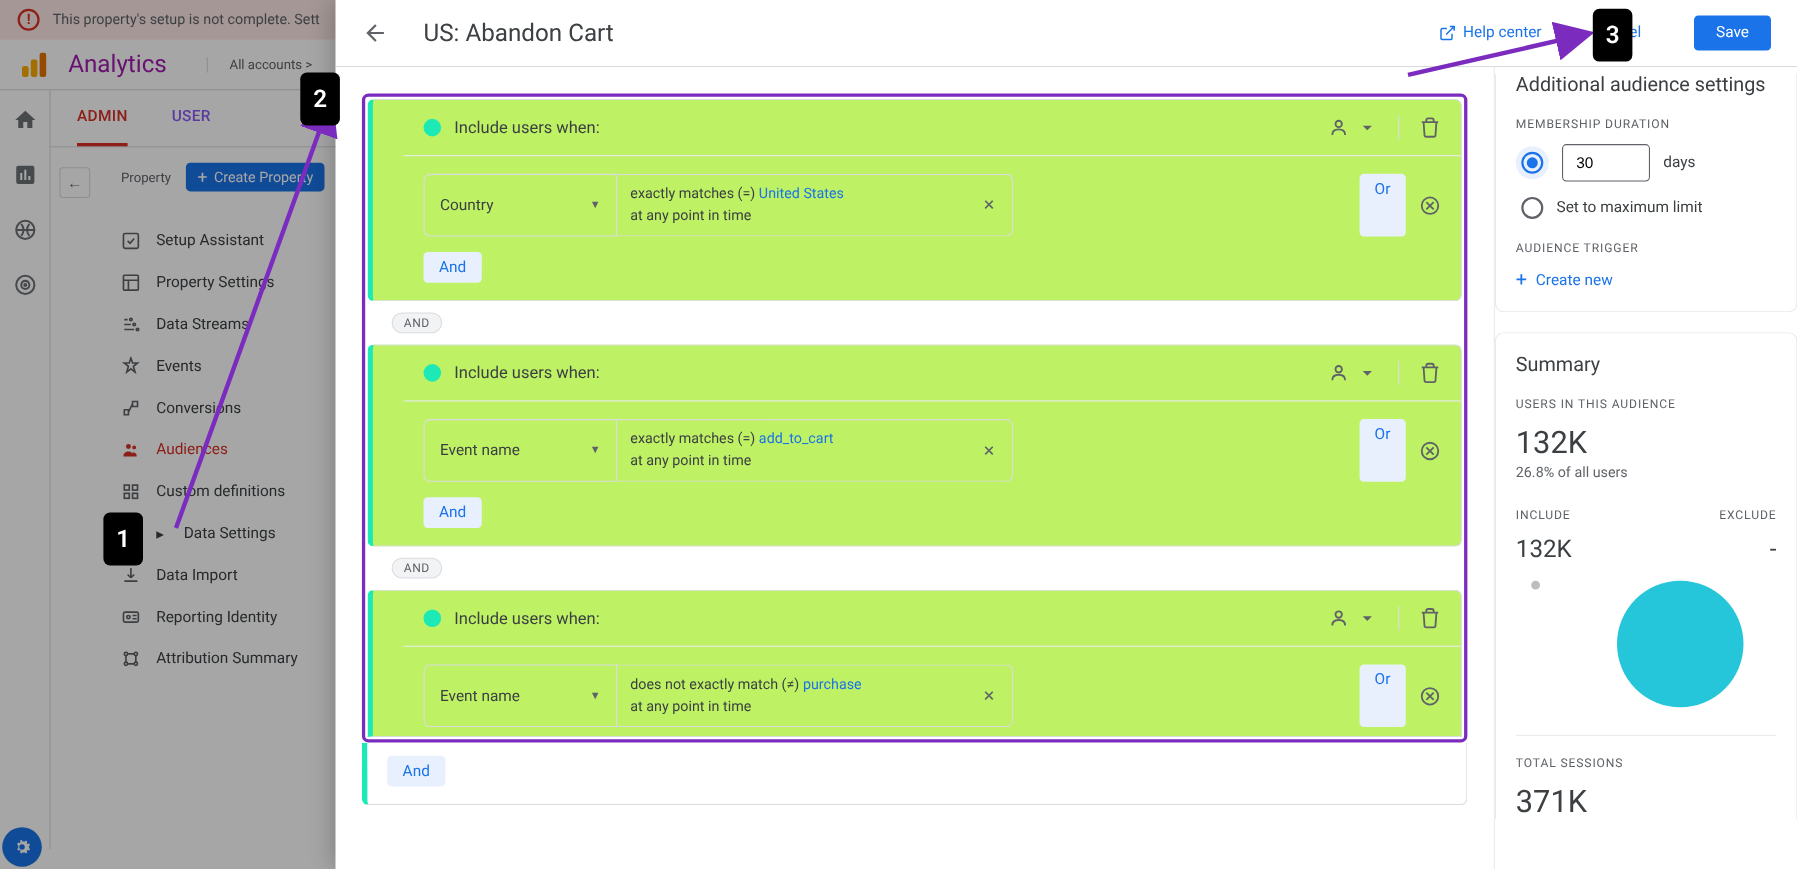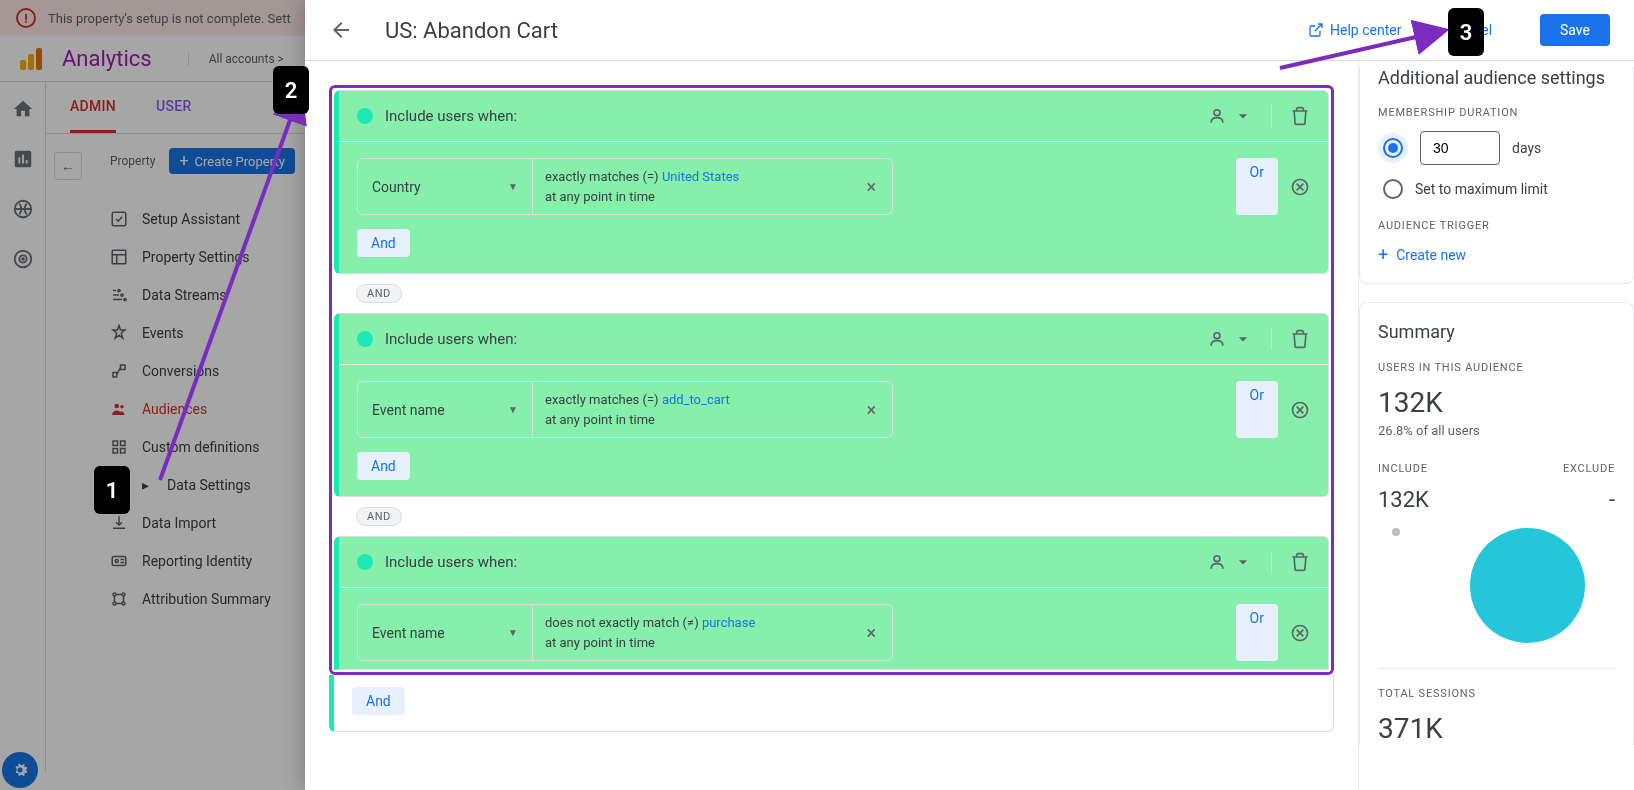--- a/index.html
+++ b/index.html
@@ -55,21 +55,21 @@
   .help-link { color: #1a73e8; font-size: 14px; display: flex; align-items: center; gap: 6px; }
   .cancel-btn { color: #1a73e8; font-size: 14px; padding: 8px 16px; }
   .save-btn { background: #1a73e8; color: #fff; font-size: 14px; padding: 8px 20px; border-radius: 4px; }
   
   .panel-body { flex: 1; display: flex; overflow: hidden; }
   .conditions-col { flex: 1; padding: 30px 24px 0 24px; overflow-y: auto; }
   .side-col { width: 276px; border-left: 1px solid #e8eaed; padding: 0 18px; overflow-y: auto; }
   
   
   .highlight-box { border: 3px solid #7b2cbf; border-radius: 6px; padding: 2px; margin-top: -6px; }
-  .cond-card { border: 1px solid #dadce0; border-left: 5px solid #1de9b6; border-radius: 6px; margin-bottom: 0; background: #86efac; }
+  .cond-card { border: 1px solid #dadce0; border-left: 5px solid #1de9b6; border-radius: 6px; margin-bottom: 0; background: #bef264; padding-left: 28px; }
   .cond-head { display: flex; align-items: center; padding: 14px 18px; gap: 12px; border-bottom: 1px solid #e8eaed; }
   .teal-dot { width: 16px; height: 16px; background: #1de9b6; border-radius: 50%; }
   .cond-head-title { font-size: 15px; flex: 1; }
   .head-ico { width: 20px; height: 20px; color: #5f6368; cursor: pointer; }
   .head-ico.chev { margin-left: -6px; }
   .cond-body { padding: 16px 18px; }
   .cond-row { display: flex; align-items: stretch; gap: 0; }
   .dim-select { border: 1px solid #dadce0; border-radius: 6px 0 0 6px; padding: 10px 14px; display: flex; align-items: center; justify-content: space-between; width: 176px; font-size: 14px; }
   .dim-select .tri { color: #5f6368; font-size: 10px; }
   .filter-chip { border: 1px solid #dadce0; border-left: none; border-radius: 0 6px 6px 0; padding: 8px 12px; flex: 0 0 360px; display: flex; align-items: center; justify-content: space-between; gap: 10px; font-size: 13px; }

